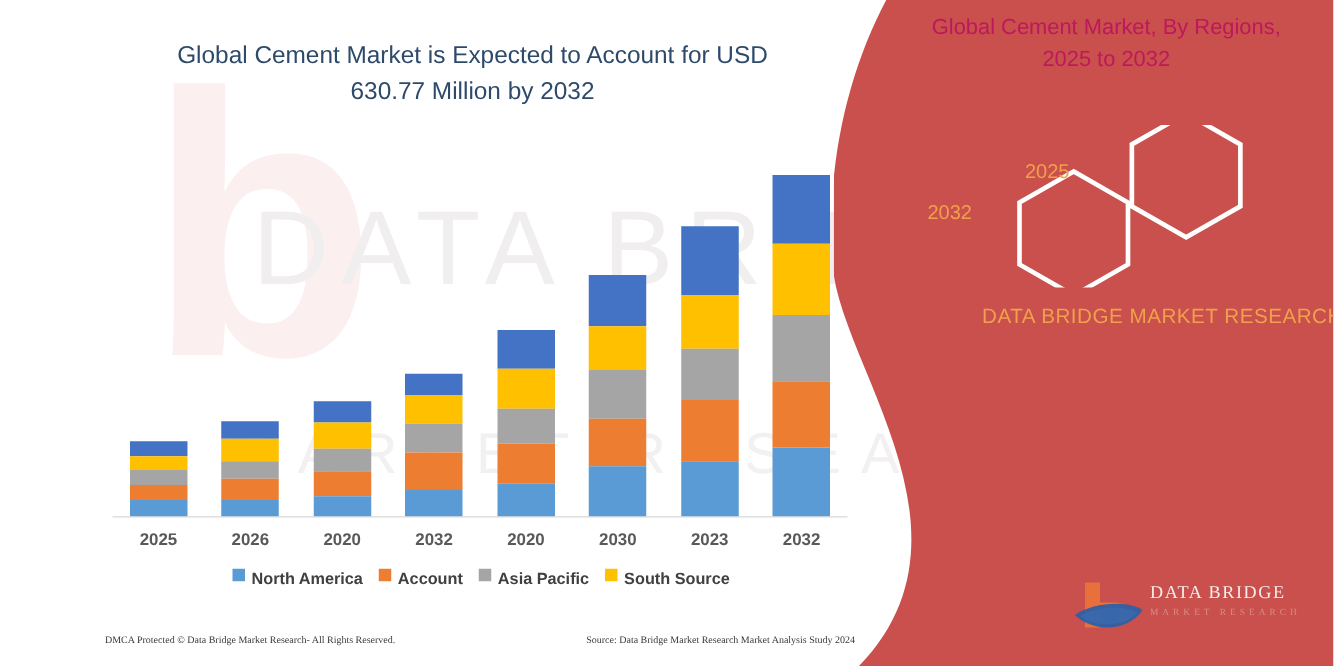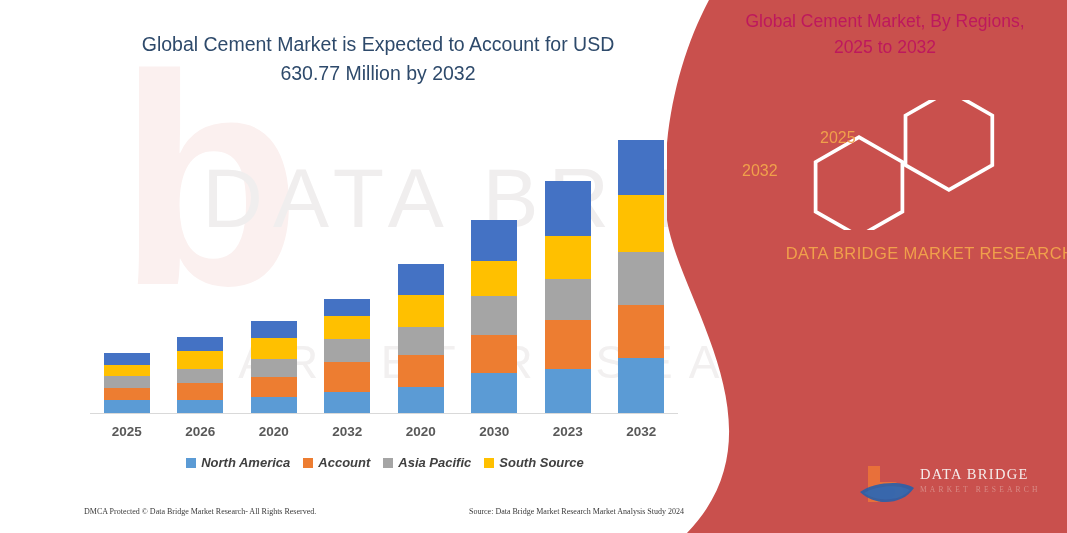--- a/index.html
+++ b/index.html
@@ -88,21 +88,21 @@
 
   .legend {
     position: absolute;
     left: 95px; top: 455px;
     width: 580px;
     display: flex;
     justify-content: center;
     align-items: center;
     gap: 13px;
   }
-  .legend-item { display: flex; align-items: center; gap: 5px; font-style: italic; }
+  .legend-item { display: flex; align-items: flex-start; gap: 5px; }
   .legend-swatch { width: 10px; height: 10px; display: block; }
   .legend-label {
     font-size: 13px;
     font-weight: 700;
     color: #404040;
     white-space: nowrap;
   }
 
   .footer {
     position: absolute;

